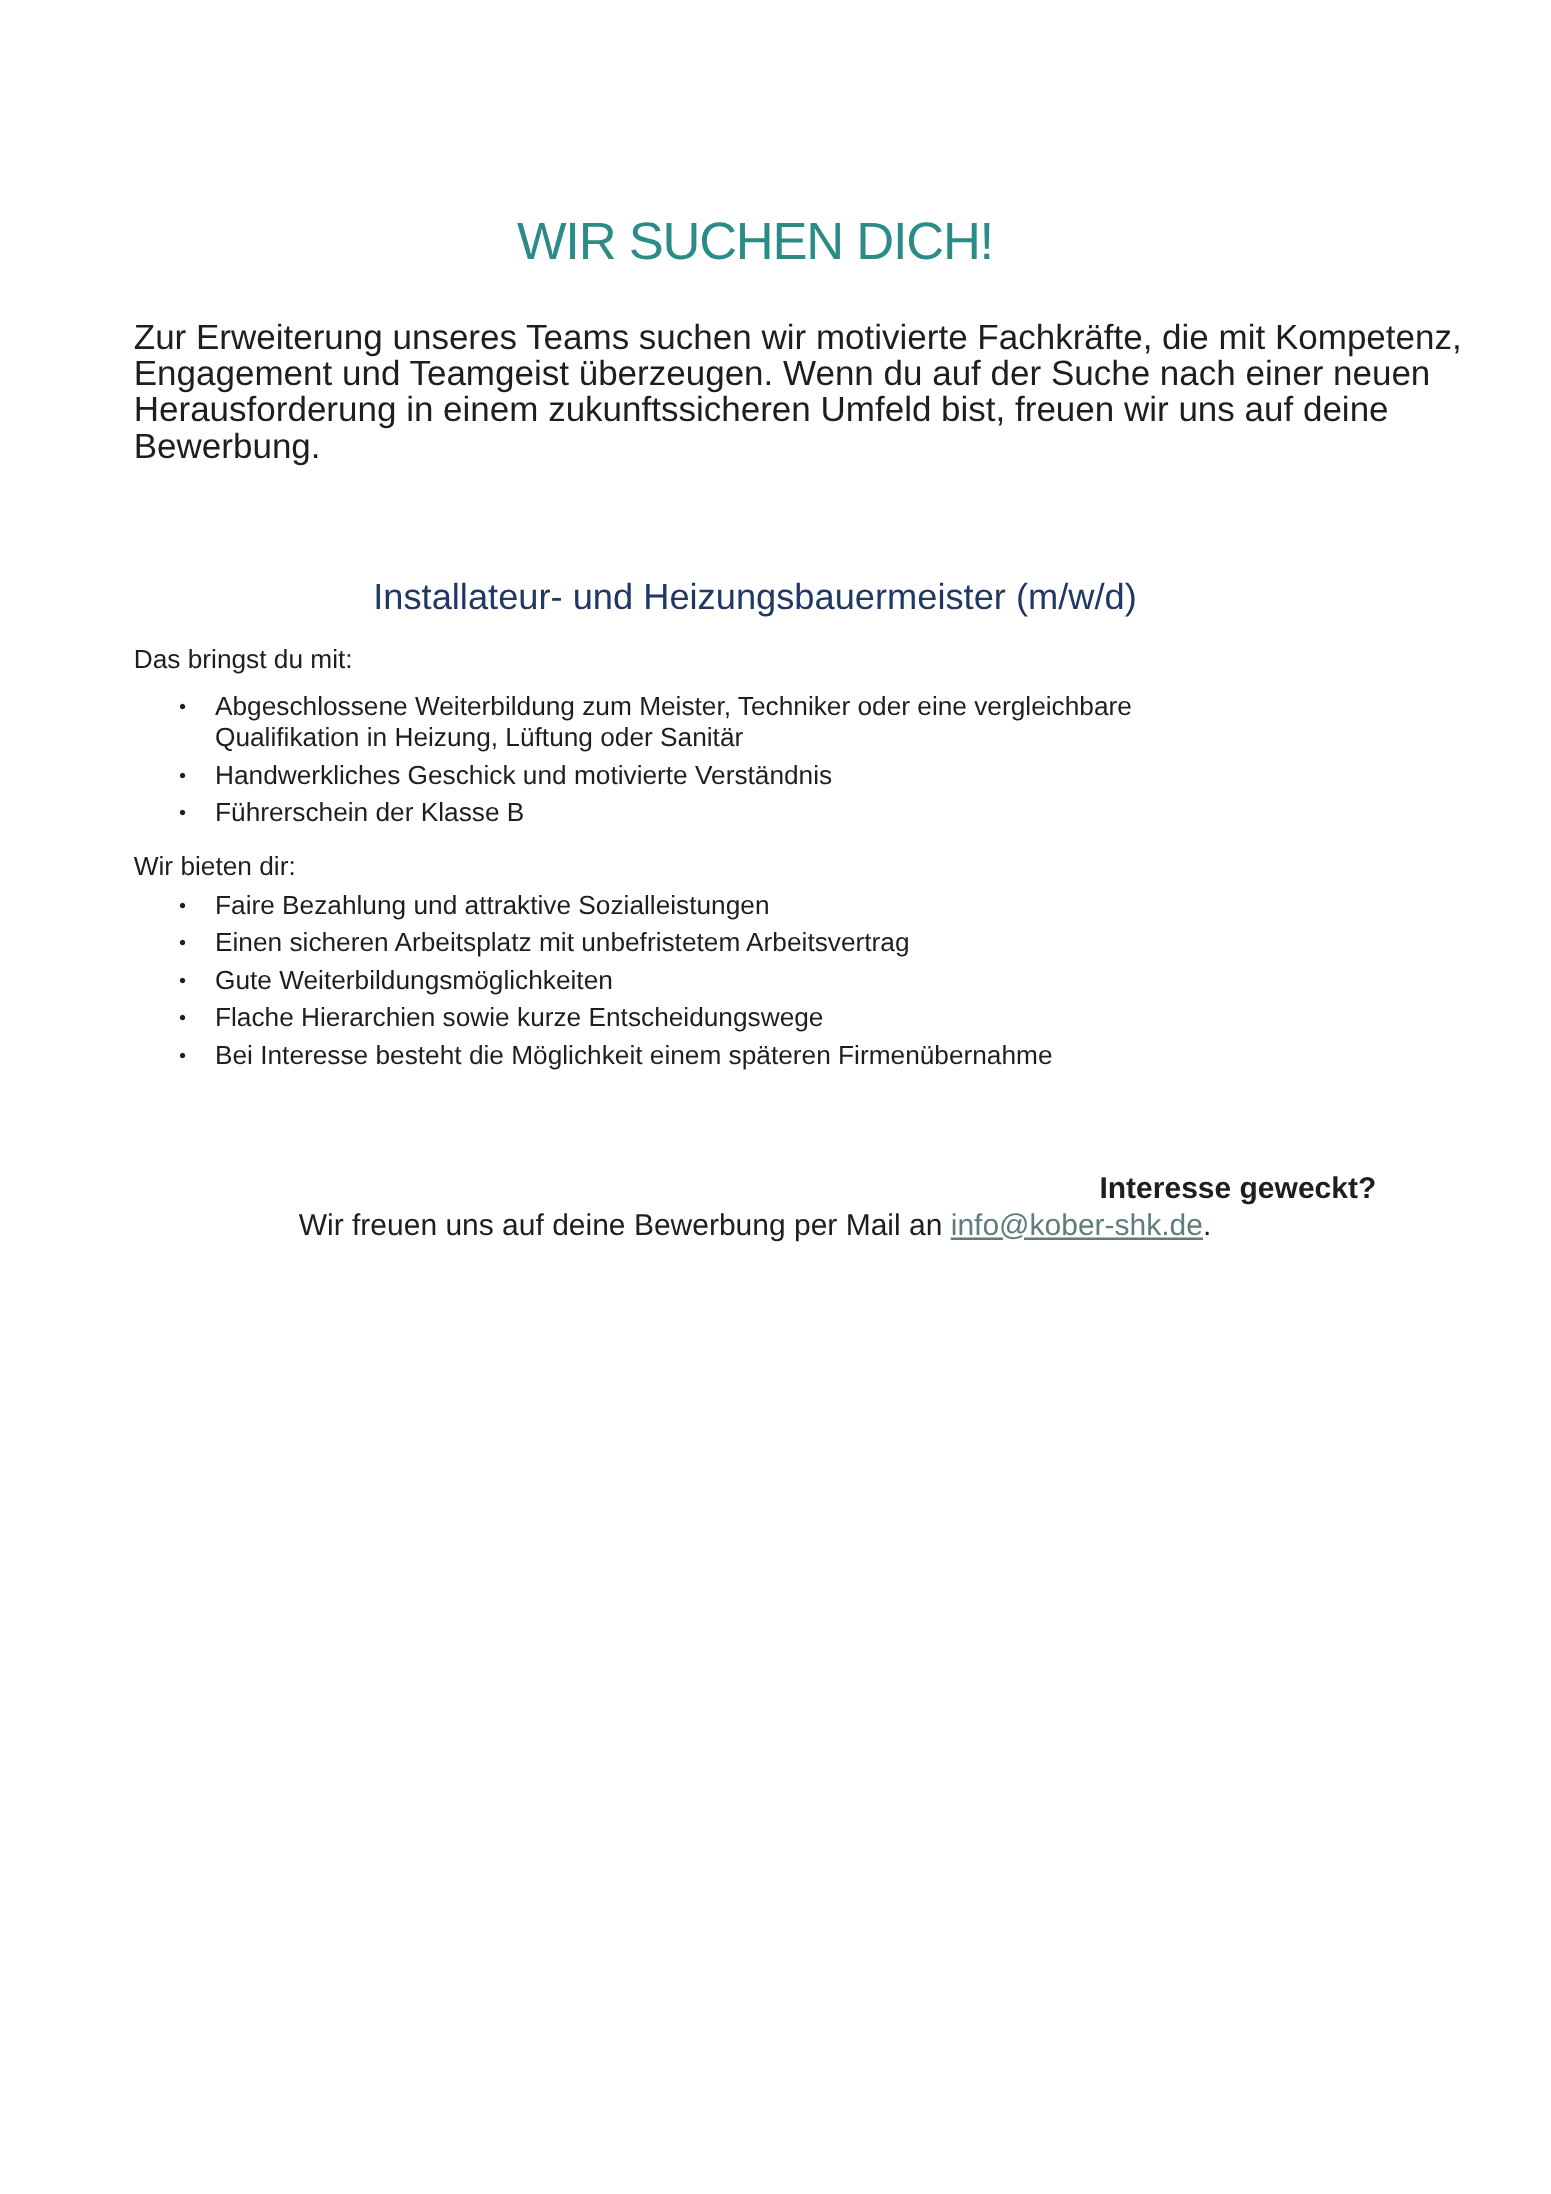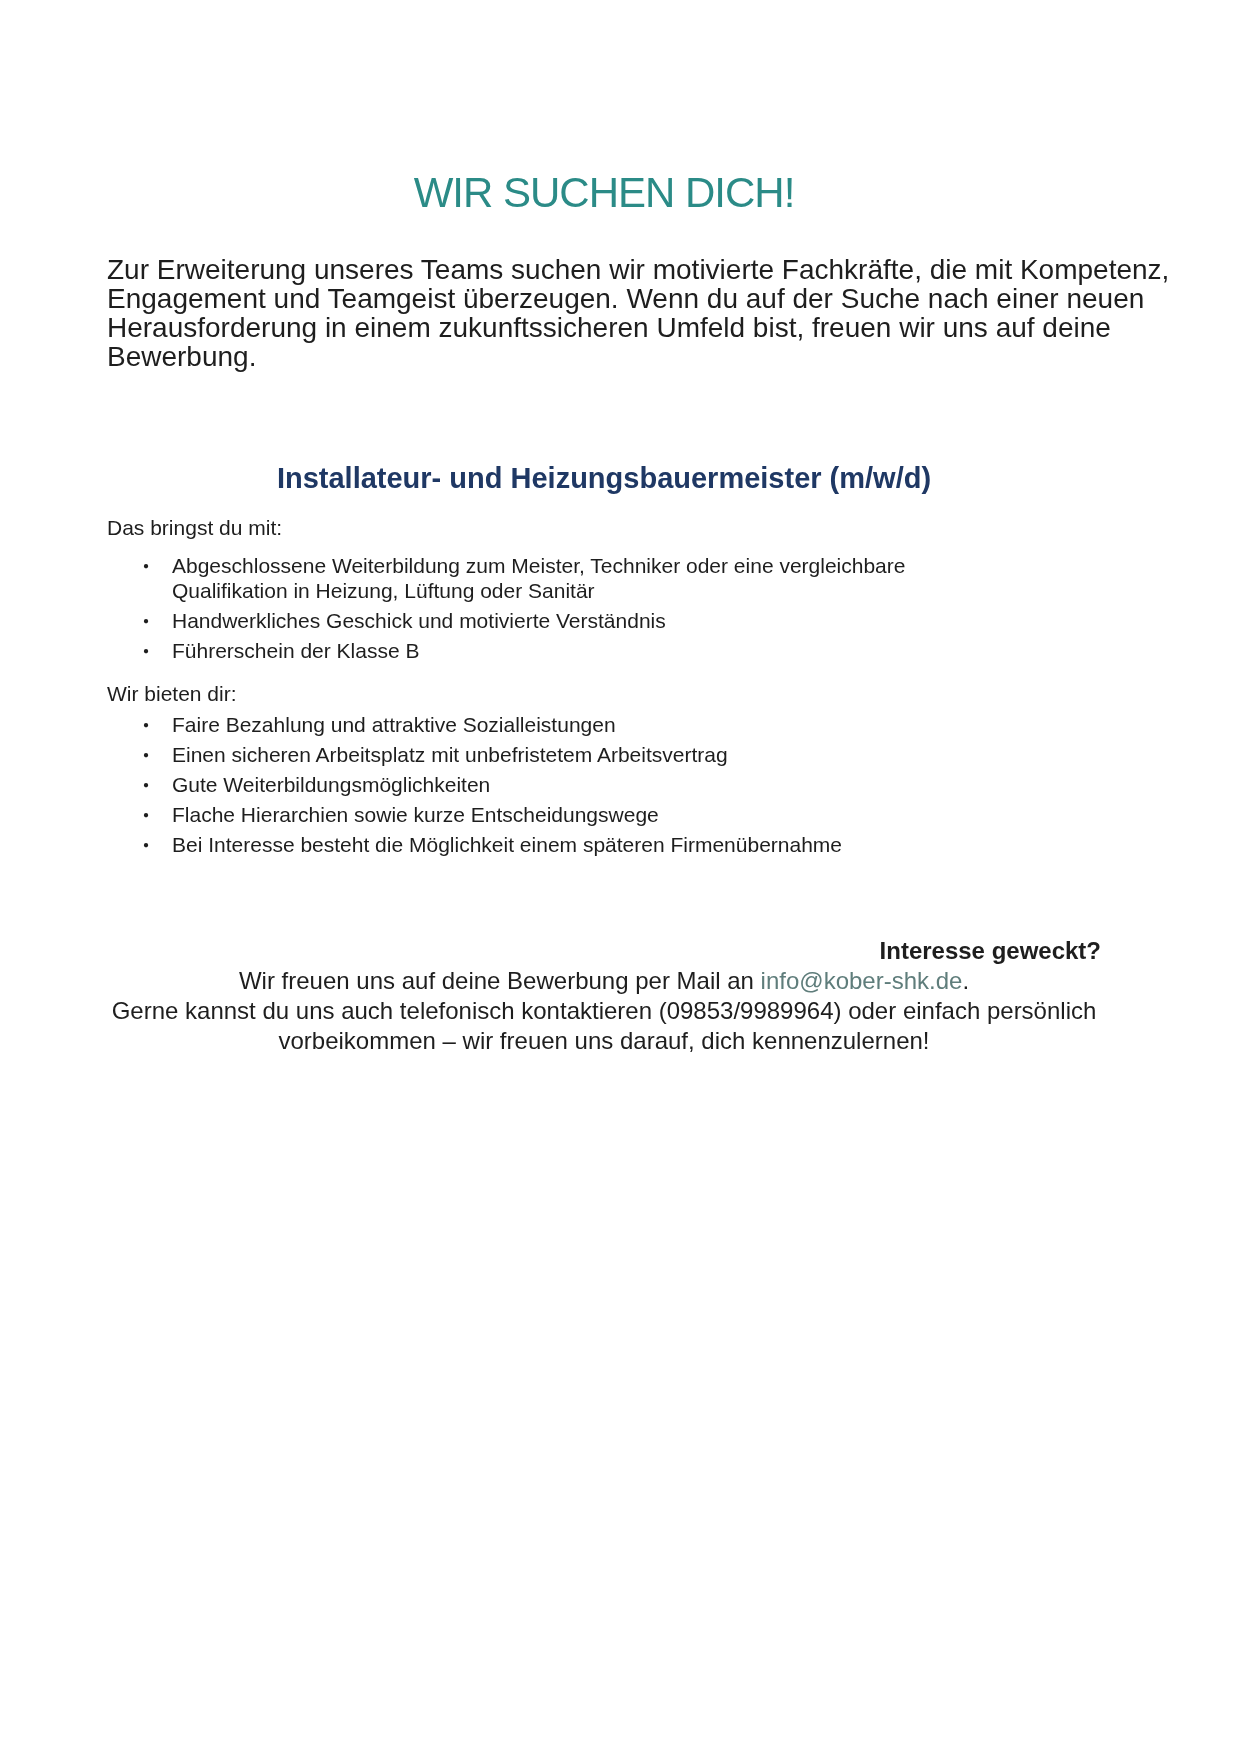--- a/index.html
+++ b/index.html
@@ -38,21 +38,21 @@
     margin: 37px 0 4px 0;
     font-size: 28px;
     line-height: 29px;
     text-align: left;
     color: var(--text, #1e1e1e);
   }
   .job-title {
     margin: 88px 0 0 0;
     font-size: 29px;
     line-height: 38px;
-    font-weight: 700;
+    font-weight: 400;
     text-align: center;
     color: var(--heading_navy, #1f3864);
   }
   .section-label {
     margin: 16px 0 0 0;
     font-size: 21px;
     line-height: 30px;
     font-weight: 400;
   }
   .section-label.second {
@@ -89,20 +89,21 @@
     text-align: right;
   }
   .contact {
     margin: 0;
     font-size: 24px;
     line-height: 30px;
     text-align: center;
   }
   .email-link {
     color: var(--link_teal, #5f7d7b);
+    text-decoration: underline;
     cursor: pointer;
   }
 </style>
 </head>
 <body>
 
 <div class="page">
 
   <h1 class="title">WIR SUCHEN DICH!</h1>
 
@@ -153,17 +154,15 @@
     <li>
       <span class="bullet">●</span>
       <span>Bei Interesse besteht die Möglichkeit einem späteren Firmenübernahme</span>
     </li>
   </ul>
 
   <p class="contact-heading">Interesse geweckt?</p>
 
   <div class="contact">
     <div><span>Wir freuen uns auf deine Bewerbung per Mail an </span><a class="email-link">info@kober-shk.de</a><span>.</span></div>
-    <div class="multiline">Gerne kannst du uns auch telefonisch kontaktieren (09853/9989964) oder einfach persönlich
-vorbeikommen – wir freuen uns darauf, dich kennenzulernen!</div>
   </div>
 
 </div>
 
 </body></html>

